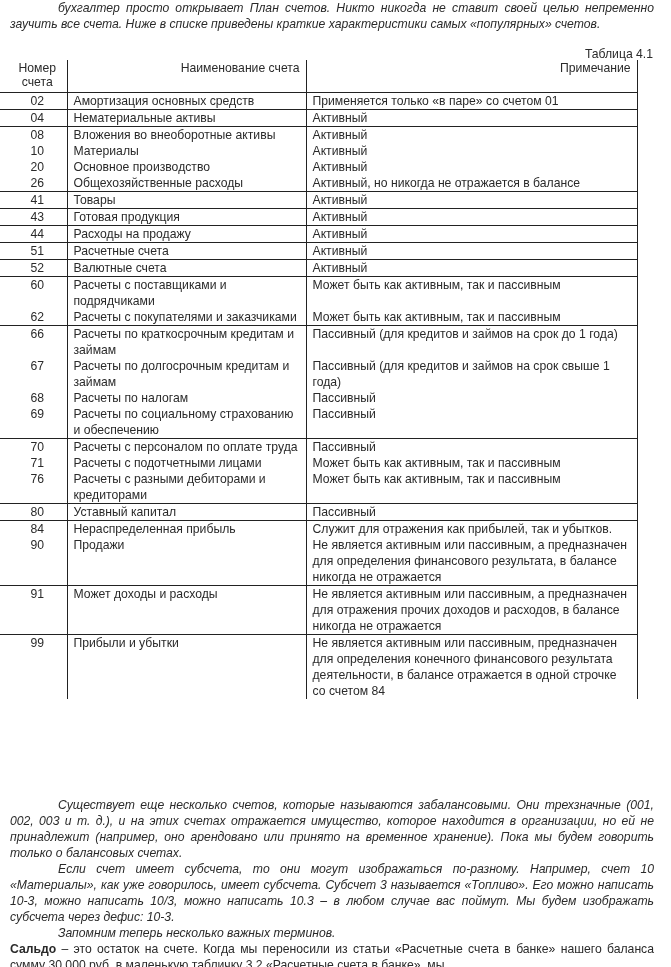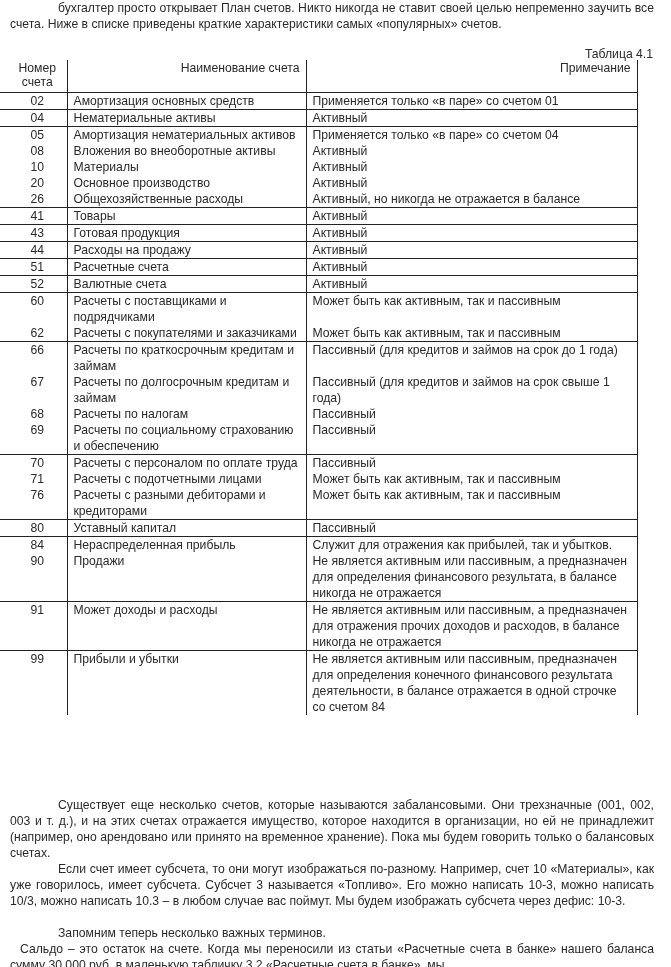--- a/index.html
+++ b/index.html
@@ -2,36 +2,36 @@
 <html><head>
 <meta charset="utf-8">
 <style>
   html, body { margin: 0; padding: 0; background: #ffffff; }
   body {
     width: 671px; height: 967px; overflow: hidden; position: relative;
     font-family: "Liberation Sans", sans-serif; color: #2a2a2a;
     font-size: 12.2px; line-height: 16px;
   }
   .para { position: absolute; left: 10px; width: 644px; text-align: justify; }
-  .indent { text-indent: 48px; }
+  .indent { text-indent: 48px; font-style: italic; }
   .caption { position: absolute; right: 18px; top: 32px; font-size: 12.2px; margin-top: 14px; }
   .tbl {
     position: absolute; left: 0; top: 60px; width: 637px;
     border-collapse: collapse; table-layout: fixed;
   }
   .tbl td, .tbl th {
     padding: 0 6px 0 6px; vertical-align: top; font-weight: normal;
     border-left: 1.5px solid #222; border-right: 1.5px solid #222;
     line-height: 16px;
   }
   .tbl td:first-child, .tbl th:first-child { border-left: none; text-align: center; padding: 0 2px 0 10px; }
   .tbl th { text-align: right; border-bottom: 1.5px solid #222; height: 31px; }
   .tbl th:first-child { line-height: 14px; padding-top: 1px; }
   .tbl tr.bl td { border-bottom: 1.5px solid #222; }
-  .bold { font-weight: normal; margin-left: 10px; }
+  .bold { font-weight: bold; }
 </style>
 </head>
 <body>
 
 <div class="para indent" style="top:0;">бухгалтер просто открывает План счетов. Никто никогда не ставит своей целью непременно заучить все счета. Ниже в списке приведены краткие характеристики самых «популярных» счетов.</div>
 <div class="caption">Таблица 4.1</div>
 
 <table class="tbl">
   <colgroup>
       <col style="width:67px">
@@ -48,25 +48,20 @@
   <tbody id="tbody">
       <tr class="bl">
         <td>02</td>
         <td>Амортизация основных средств</td>
         <td>Применяется только «в паре» со счетом 01</td>
       </tr>
       <tr class="bl">
         <td>04</td>
         <td>Нематериальные активы</td>
         <td>Активный</td>
-      </tr>
-      <tr>
-        <td>05</td>
-        <td>Амортизация нематериальных активов</td>
-        <td>Применяется только «в паре» со счетом 04</td>
       </tr>
       <tr>
         <td>08</td>
         <td>Вложения во внеоборотные активы</td>
         <td>Активный</td>
       </tr>
       <tr>
         <td>10</td>
         <td>Материалы</td>
         <td>Активный</td>

